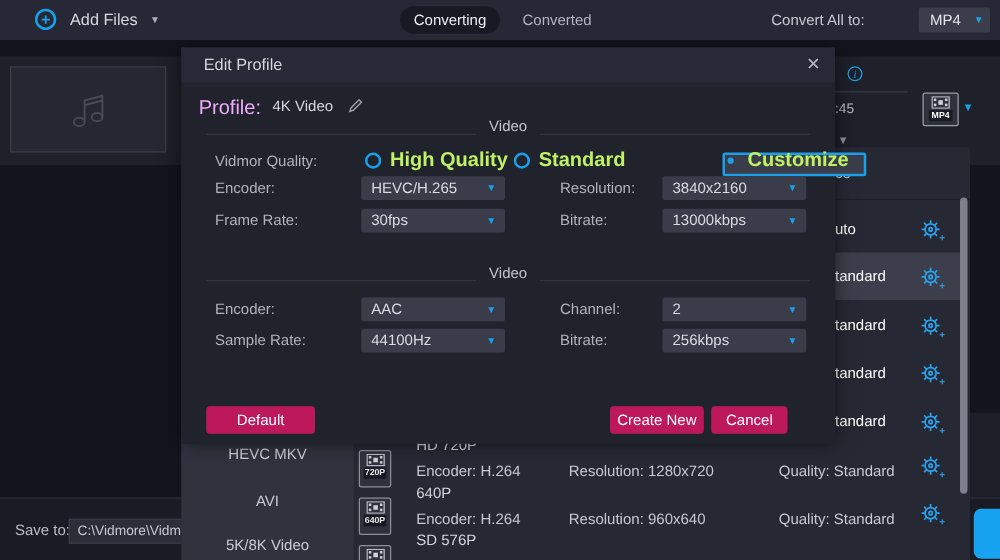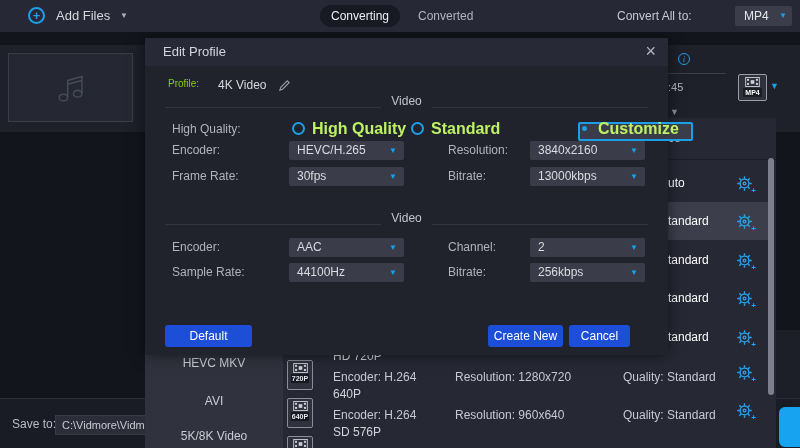--- a/index.html
+++ b/index.html
@@ -68,37 +68,37 @@
   .frow .gear { top:18px; }
   .scroll-thumb { position:absolute; left:623px; top:40px; width:6px; height:237px; background:#7d808c; border-radius:3px; }
 
   
   .dialog { position:absolute; left:145px; top:38px; width:523px; height:317px; background:#20222c; z-index:30;
             box-shadow:0 0 14px rgba(0,0,0,.55); }
   .dlg-header { position:absolute; left:0; top:0; width:523px; height:28px; background:#272936; }
   .dlg-title { position:absolute; left:18px; top:0; line-height:28px; font-size:13px; color:#d4d6dd; }
   .dlg-close { position:absolute; right:12px; top:0; line-height:26px; font-size:18px; color:#b4b7c0; cursor:default; }
   .profile-row { position:absolute; left:0; top:40px; width:523px; height:15px; }
-  .profile-row .plabel { position:absolute; left:23px; font-size:10px; color:#84cc16; }
+  .profile-row .plabel { position:absolute; left:14px; font-size:16px; color:#f0abfc; }
   .profile-row .pvalue { position:absolute; left:73px; font-size:12px; color:#d6d8de; }
   .profile-row .pedit { position:absolute; left:133px; top:0px; }
   .sect { position:absolute; left:20px; width:483px; height:13px; display:flex; align-items:flex-end; gap:10px; }
   .sect .line { flex:1; height:1px; background:#32343e; }
   .sect .stext { font-size:12px; color:#c2c5cd; }
   .qrow { position:absolute; left:0; top:84px; width:523px; height:14px; }
   .flabel { position:absolute; font-size:12px; color:#b0b3bd; line-height:14px; }
   .radio { position:absolute; top:0px; width:13px; height:13px; border:2px solid #1b9fe9; border-radius:50%; background:transparent; }
   .radio.sel::after { content:""; position:absolute; left:2px; top:2px; width:5px; height:5px; border-radius:50%; background:#1b9fe9; }
   .rlabel { position:absolute; font-size:16px; color:#bef264; line-height:14px;font-weight:bold; }
   .fieldrow { position:absolute; left:0; width:523px; height:19px; }
   .fieldrow .flabel { line-height:19px; }
   .sel { position:absolute; top:0; width:115px; height:19px; background:#3a3d49; border-radius:2px; }
   .sel .v { position:absolute; left:8px; top:0; line-height:19px; font-size:12px; color:#d9dbe1; }
   .sel .a { position:absolute; right:7px; top:0; line-height:19px; font-size:8px; color:#1b9fe9; }
-  .btn { position:absolute; top:0; height:22px; background:#1d4ed8; border:none; border-radius:3px; color:#fff; font-size:12px;
+  .btn { position:absolute; top:0; height:22px; background:#be185d; border:none; border-radius:3px; color:#fff; font-size:12px;
          font-family:"Liberation Sans", sans-serif; text-align:center; line-height:22px; }
 </style>
 </head>
 <body>
 
 <div class="app">
 
   <div class="list-base"></div>
 
   <div class="file-row">
@@ -302,21 +302,21 @@
       </span>
     </div>
 
     <div class="sect" style="top:57px;">
       <span class="line"></span>
         <span class="stext">Video</span>
         <span class="line"></span>
     </div>
 
     <div class="qrow">
-      <span class="flabel" style="left:27px;">High Quality:</span>
+      <span class="flabel" style="left:27px;">Vidmor Quality:</span>
       <span class="radio" style="left:147px;"></span>
       <span class="rlabel" style="left:167px;">High Quality</span>
       <span class="radio" style="left:266px;"></span>
       <span class="rlabel" style="left:286px;">Standard</span>
       <span class="radio sel" style="left:433px;"></span>
       <span class="rlabel" style="left:453px;">Customize</span>
     </div>
 
     <div class="fieldrow" style="top:103px;">
       <span class="flabel" style="left:27px;">Encoder:</span>

